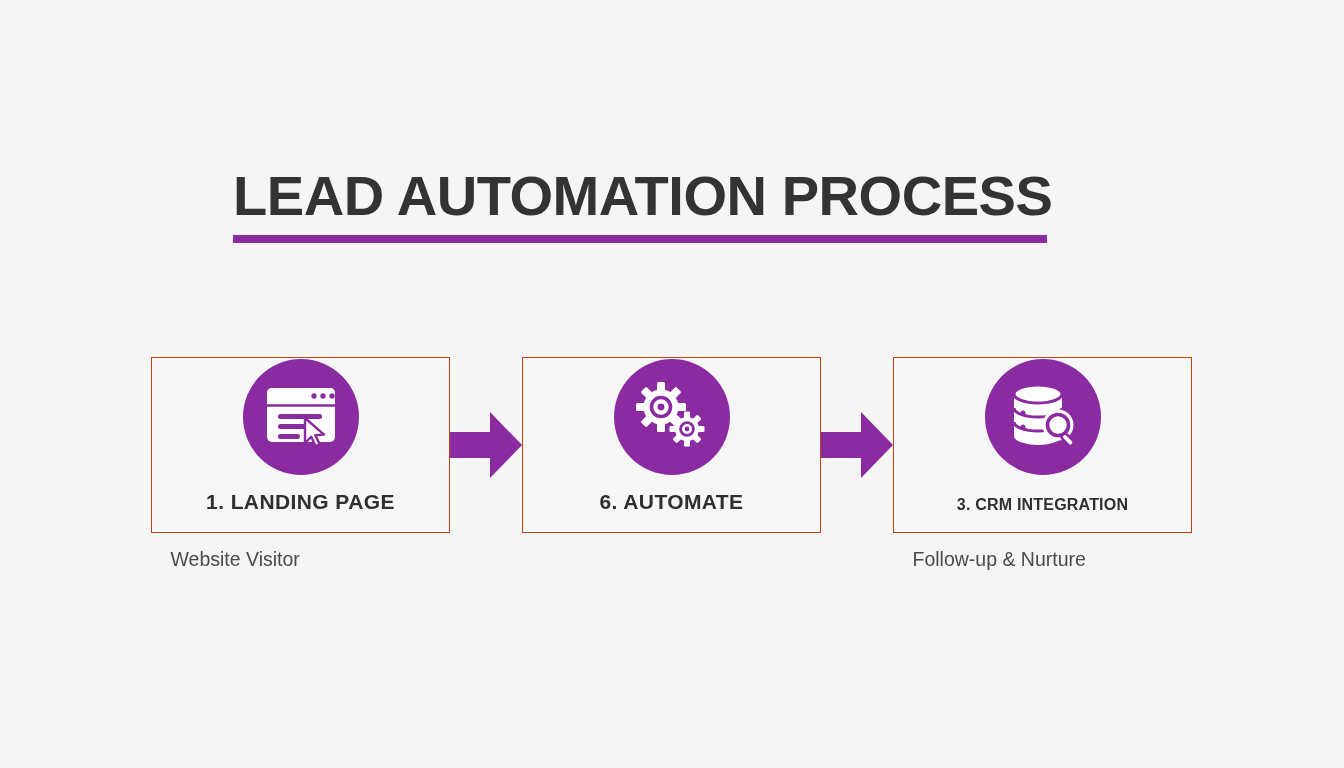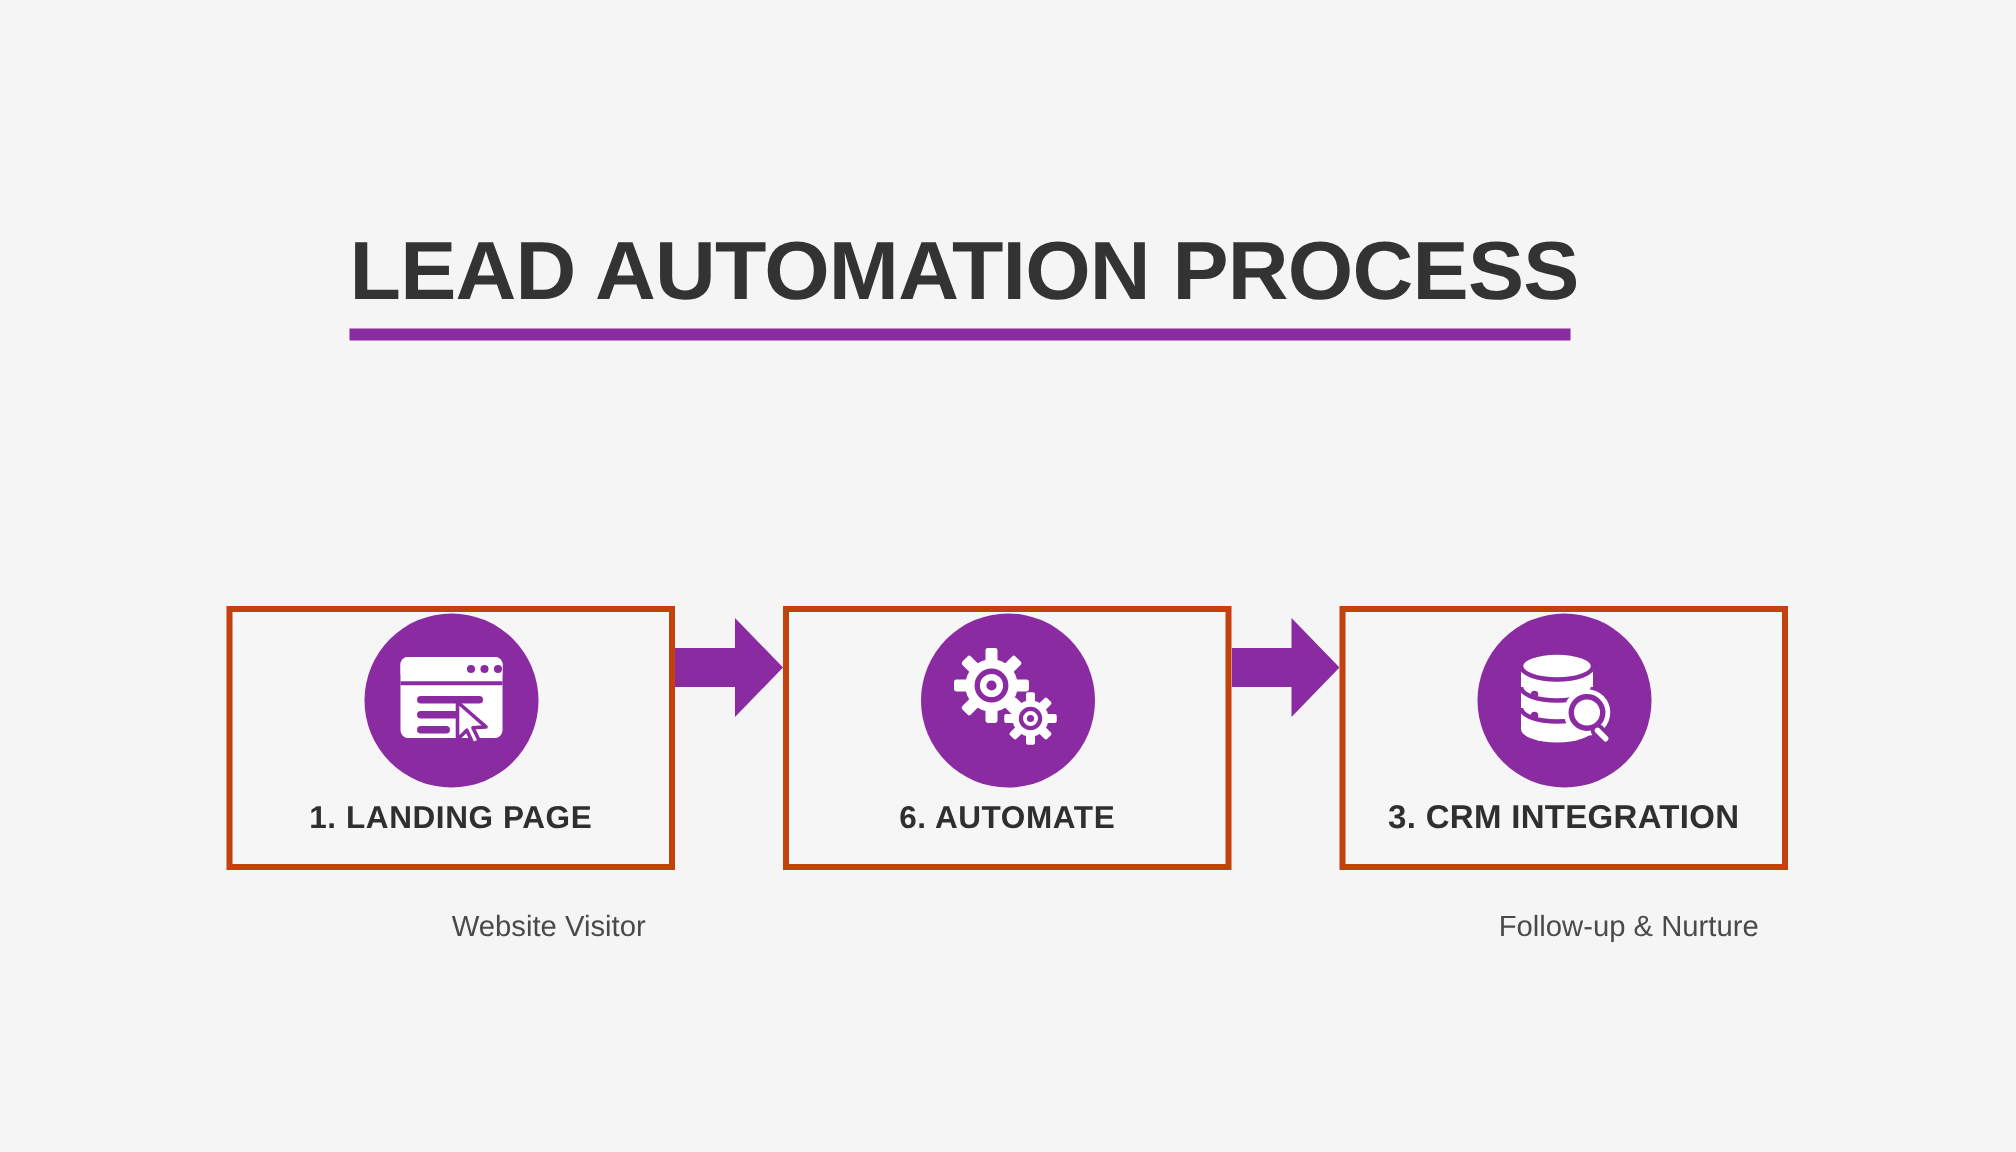--- a/index.html
+++ b/index.html
@@ -12,21 +12,21 @@
     background: #f4f5f4;
     font-family: "Liberation Sans", sans-serif;
     overflow: hidden;
     position: relative;
   }
 
   
   #title-block {
     position: absolute;
     left: 233px;
-    top: 152px;
+    top: 168px;
     width: 820px;
   }
   #page-title {
     font-size: 55px;
     font-weight: bold;
     color: #333333;
     letter-spacing: -0.5px;
     line-height: 1.05;
     white-space: nowrap;
     margin: 0;
@@ -58,28 +58,27 @@
     width: 299px;
     display: flex;
     flex-direction: column;
     align-items: center;
   }
 
   .step-card {
     width: 100%;
     height: 176px;
     box-sizing: border-box;
-    border: 4px solid #c2410c;
+    border: 1px solid #c2410c;
     background: #f5f6f5;
     display: flex;
     flex-direction: column;
     align-items: center;
     justify-content: flex-start;
     position: relative;
-    margin-top: 47px;
   }
 
   .icon-circle {
     width: 116px;
     height: 116px;
     border-radius: 50%;
     background: #8b2ba2;
     margin-top: 1px;
     display: flex;
     align-items: center;
@@ -93,26 +92,26 @@
     bottom: 18px;
     left: 0;
     right: 0;
     text-align: center;
     font-size: 21px;
     font-weight: bold;
     color: #2f2f2f;
     letter-spacing: 0.4px;
     white-space: nowrap;
   }
-  .step-label.tight { font-size: 22px; letter-spacing: 0.2px; }
+  .step-label.tight { font-size: 16px; letter-spacing: 0.2px; }
 
   .step-caption {
-    margin-top: 25px;
+    margin-top: 13px;
     width: 260px;
-    text-align: right;
+    text-align: left;
     font-size: 19.5px;
     color: #4a4a4a;
     line-height: 1.42;
   }
 
   
   .arrow {
     width: 72px;
     height: 176px;
     display: flex;

